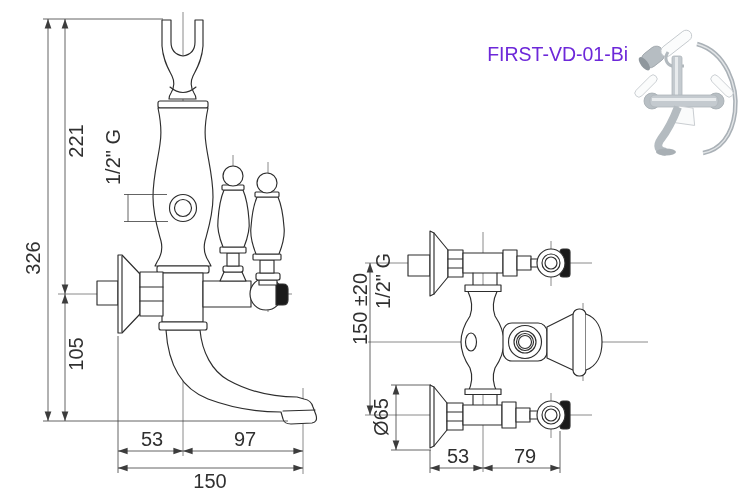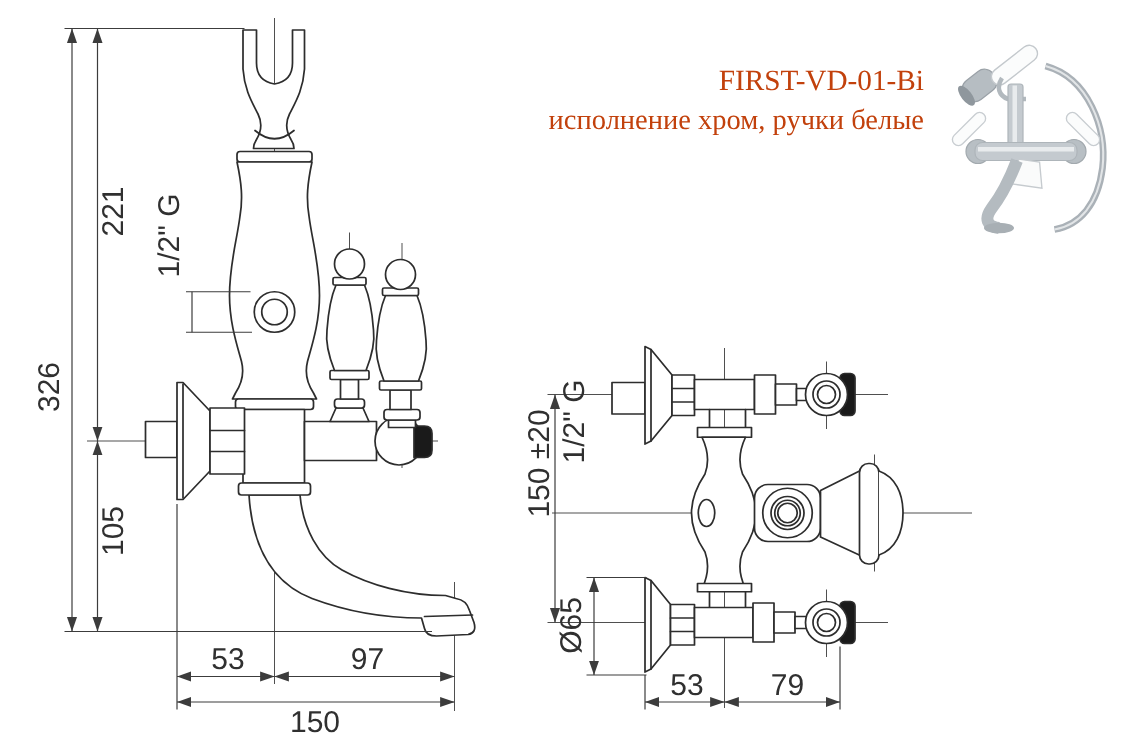--- a/index.html
+++ b/index.html
@@ -7,22 +7,22 @@
           font-family:"Liberation Sans",sans-serif;}
   .canvas svg{position:absolute;left:0;top:0;}
   .cl line{stroke:#4a4a4a;stroke-width:0.65;}
   .ink path,.ink rect,.ink circle,.ink ellipse,.ink polygon,.ink line{
        stroke:#2d2d2d;stroke-width:1.15;stroke-linejoin:round;stroke-linecap:round;}
   .fw{fill:#ffffff;}
   .nf{fill:none;}
   .blk{fill:#1a1a1a;stroke:#1a1a1a;stroke-width:0.8;}
   .dim line{stroke:#3c3c3c;stroke-width:0.8;}
   .dt{fill:#303030;font-family:"Liberation Sans",sans-serif;font-size:20px;font-weight:500;}
-  .title-block{position:absolute;top:42px;left:360px;width:256px;text-align:right;
-       color:#c2410c;font-size:19px;line-height:25.5px;font-weight:500;white-space:nowrap;font-family:Liberation Serif, serif;}
+  .title-block{position:absolute;top:42px;left:372px;width:256px;text-align:right;
+       color:#6d28d9;font-size:19px;line-height:25.5px;font-weight:500;white-space:nowrap;}
   .title-block .code{font-size:19.5px;}
 </style>
 </head>
 <body>
 
 <div class="canvas">
 
 <svg width="750" height="500" viewBox="0 0 750 500">
   <defs>
     <marker id="arw" viewBox="0 0 10 10" refX="10" refY="5" markerWidth="12" markerHeight="12" orient="auto-start-reverse">
@@ -226,16 +226,15 @@
       <rect x="708" y="82" width="28" height="8" rx="4" fill="#fbfcfc" stroke="#c8cdd1" stroke-width="0.9"></rect>
     </g>
     <polygon points="678,107 692,107 696,124 674,124" fill="#fafbfb" stroke="#c6cbcf" stroke-width="0.9" transform="rotate(8 685 115)"></polygon>
     <path d="M678,107 C673,120 668,130 661,139 C656,146 658,151 666,152" fill="none" stroke="#b4bbc0" stroke-width="8"></path>
     <ellipse cx="666" cy="152" rx="10" ry="3.5" fill="#a8afb4"></ellipse>
   </g>
 </svg>
 
   <div class="title-block">
     <div class="code">FIRST-VD-01-Bi</div>
-    <div>исполнение хром, ручки белые</div>
   </div>
 
 </div>
 
 </body></html>

